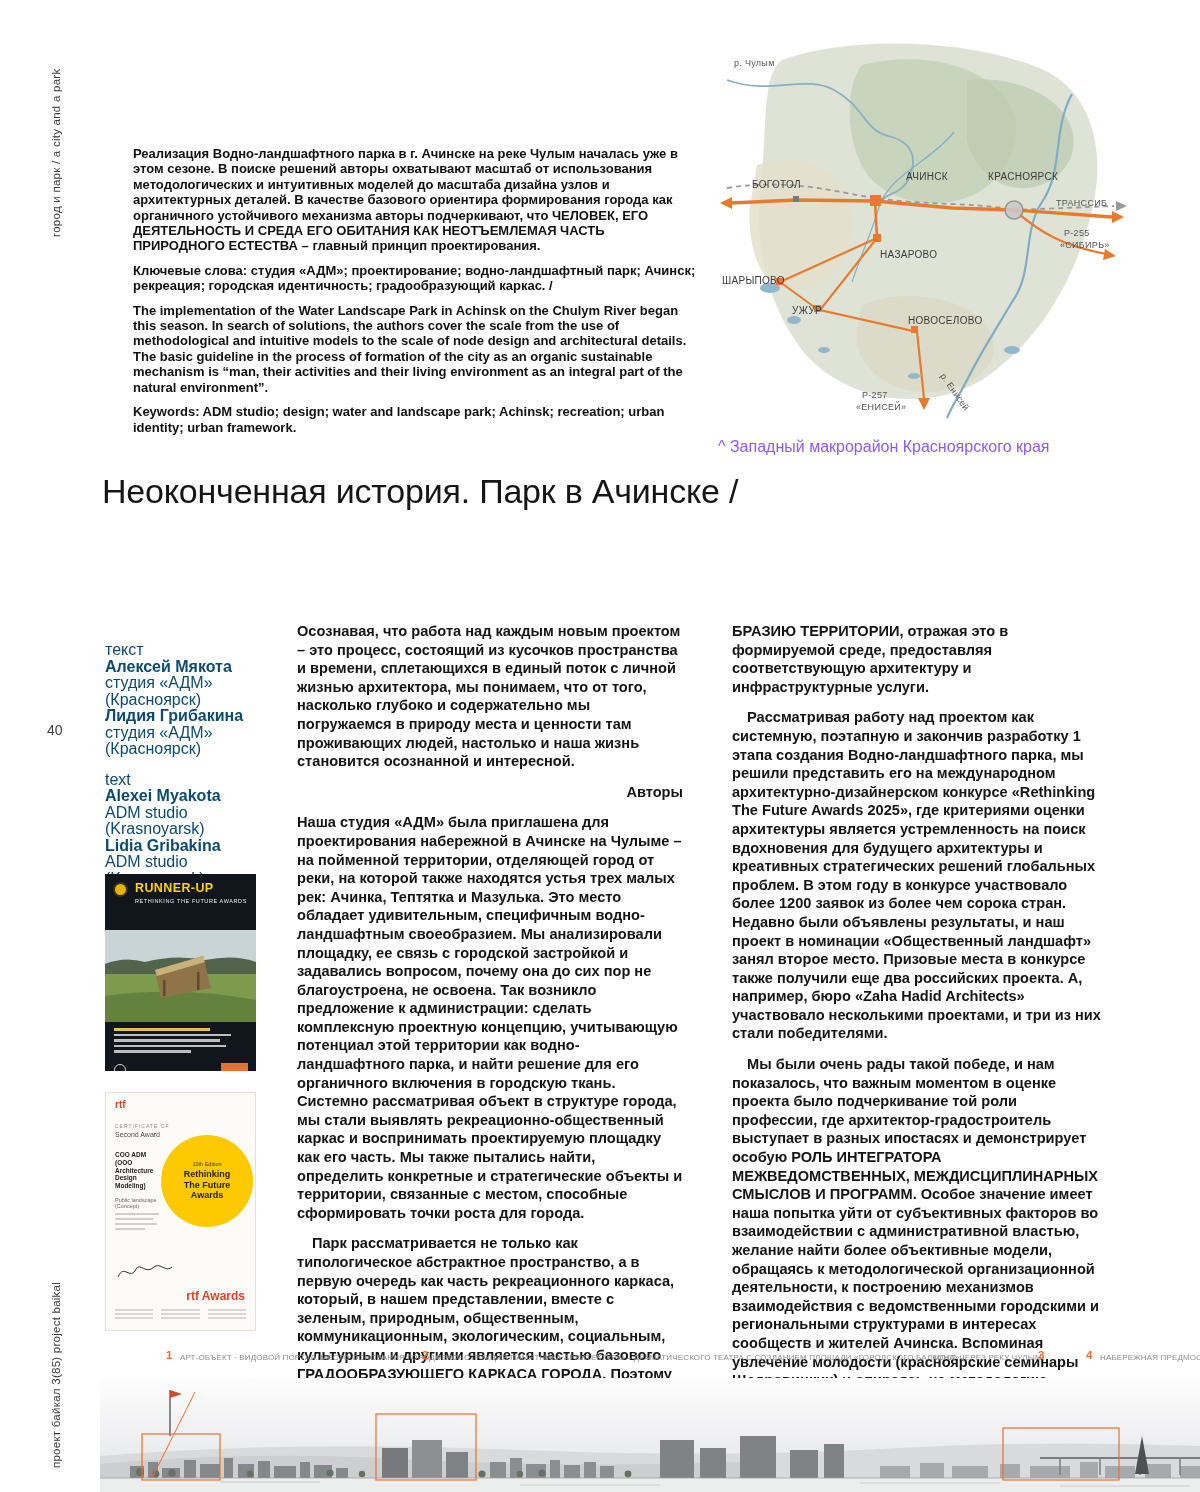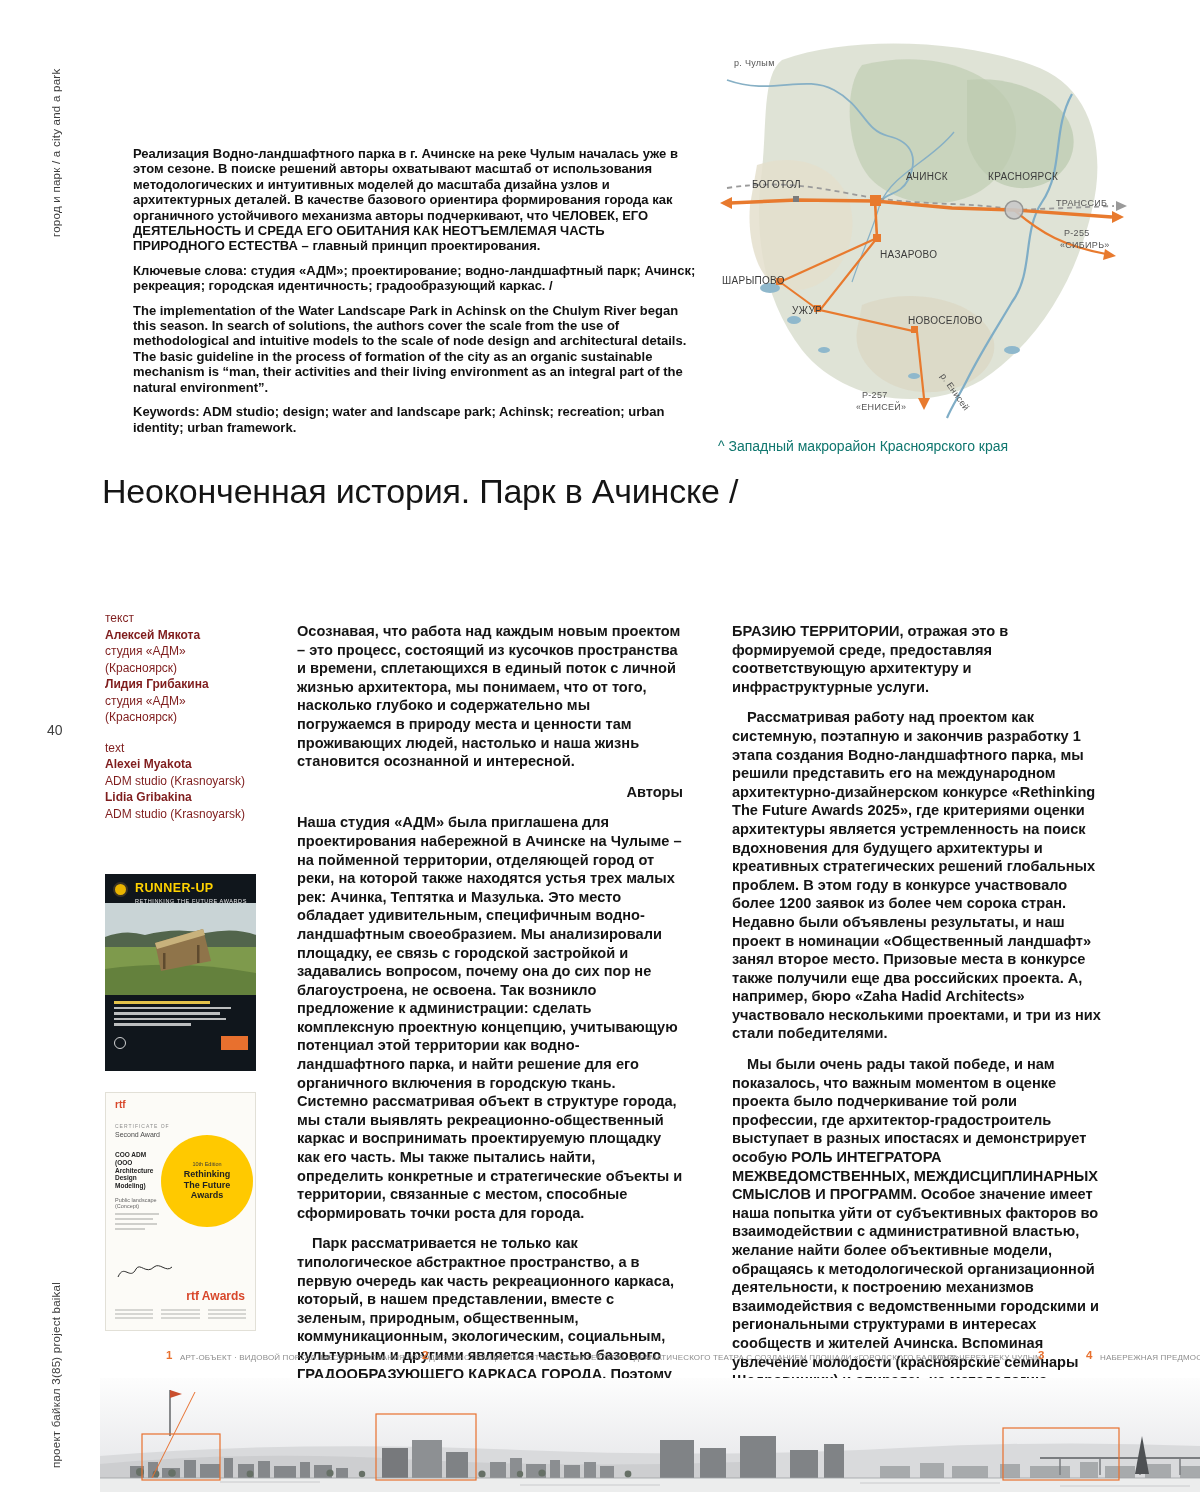--- a/index.html
+++ b/index.html
@@ -24,42 +24,42 @@
     font-weight:bold; font-size:13px; line-height:15.4px; color:#111; }
   .abstract p { margin-bottom:9px;margin-left:28px; }
   .abstract p:last-child { margin-bottom:0; }
 
   
   .map-figure { position:absolute; left:712px; top:20px; width:436px; height:412px; }
   .map-figure svg { width:100%; height:100%; }
   .map-figure text { font-family:"Liberation Sans","DejaVu Sans",sans-serif; fill:#3b3b3b;
     font-size:10px; letter-spacing:.3px; }
   .map-figure text.small { font-size:9px; fill:#555; }
-  .map-caption { position:absolute; left:718px; top:438px; font-size:14px; color:#0f766e; }
+  .map-caption { position:absolute; left:718px; top:438px; font-size:16px; color:#8b5cf6; }
 
   
   .article-title { position:absolute; left:102px; top:468px; font-size:34px; font-weight:400;
     line-height:46px; color:#151515; letter-spacing:-.2px; }
 
   
-  .authors { position:absolute; left:105px; top:610px; width:172px;
-    font-size:12px; line-height:16.5px; color:#7f1d1d; }
+  .authors { position:absolute; left:105px; top:642px; width:172px;
+    font-size:16px; line-height:16.5px; color:#0c4a6e; }
   .authors .b { font-weight:bold; }
   .authors .gap { height:14px; }
   .col { position:absolute; top:610px; font-size:14.6px; line-height:18.6px; color:#151515; }
   .col-b { left:285px; width:410px; }
   .col-c { left:720px; width:398px; }
   .col p { margin:12px;font-weight:bold; }
   .col p.ind { text-indent:15px; }
   .byline { text-align:right; font-weight:bold; }
 
   
   .award1 { position:absolute; left:105px; top:874px; width:151px; height:197px;
     background:#10161c; overflow:hidden; }
-  .a1-head { position:relative; height:29px; }
+  .a1-head { position:relative; height:56px; }
   .a1-badge { position:absolute; left:8px; top:8px; width:15px; height:15px; border-radius:50%;
     background:#e9b400; border:2px solid #3a3324; }
   .a1-runner { position:absolute; left:30px; top:7px; color:#ffd200; font-size:12.5px;
     font-weight:bold; letter-spacing:.4px; }
   .a1-sub { position:absolute; left:30px; top:24px; color:#eeeeee; font-size:5.5px; letter-spacing:.6px; }
   .a1-photo { position:relative; height:92px; }
   .a1-photo svg { width:100%; height:100%; display:block; }
   .a1-foot { position:relative; height:61px; padding:6px 9px 0; }
   .a1-foot .bar { height:2.5px; margin-bottom:3px; background:rgba(255,255,255,.72); }
   .a1-foot .bar.y { background:#e3c24a; width:72%; }

